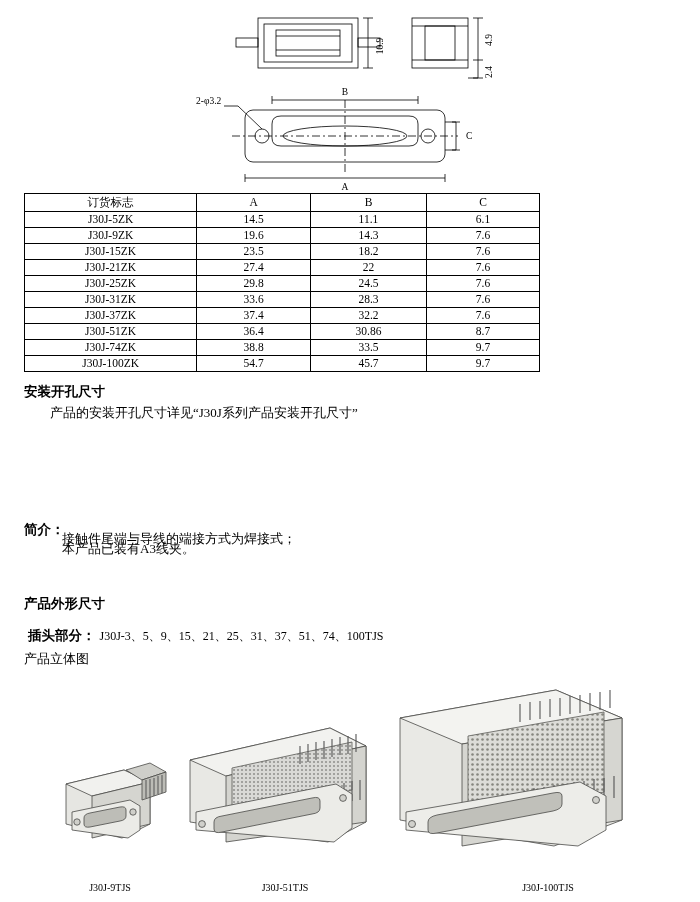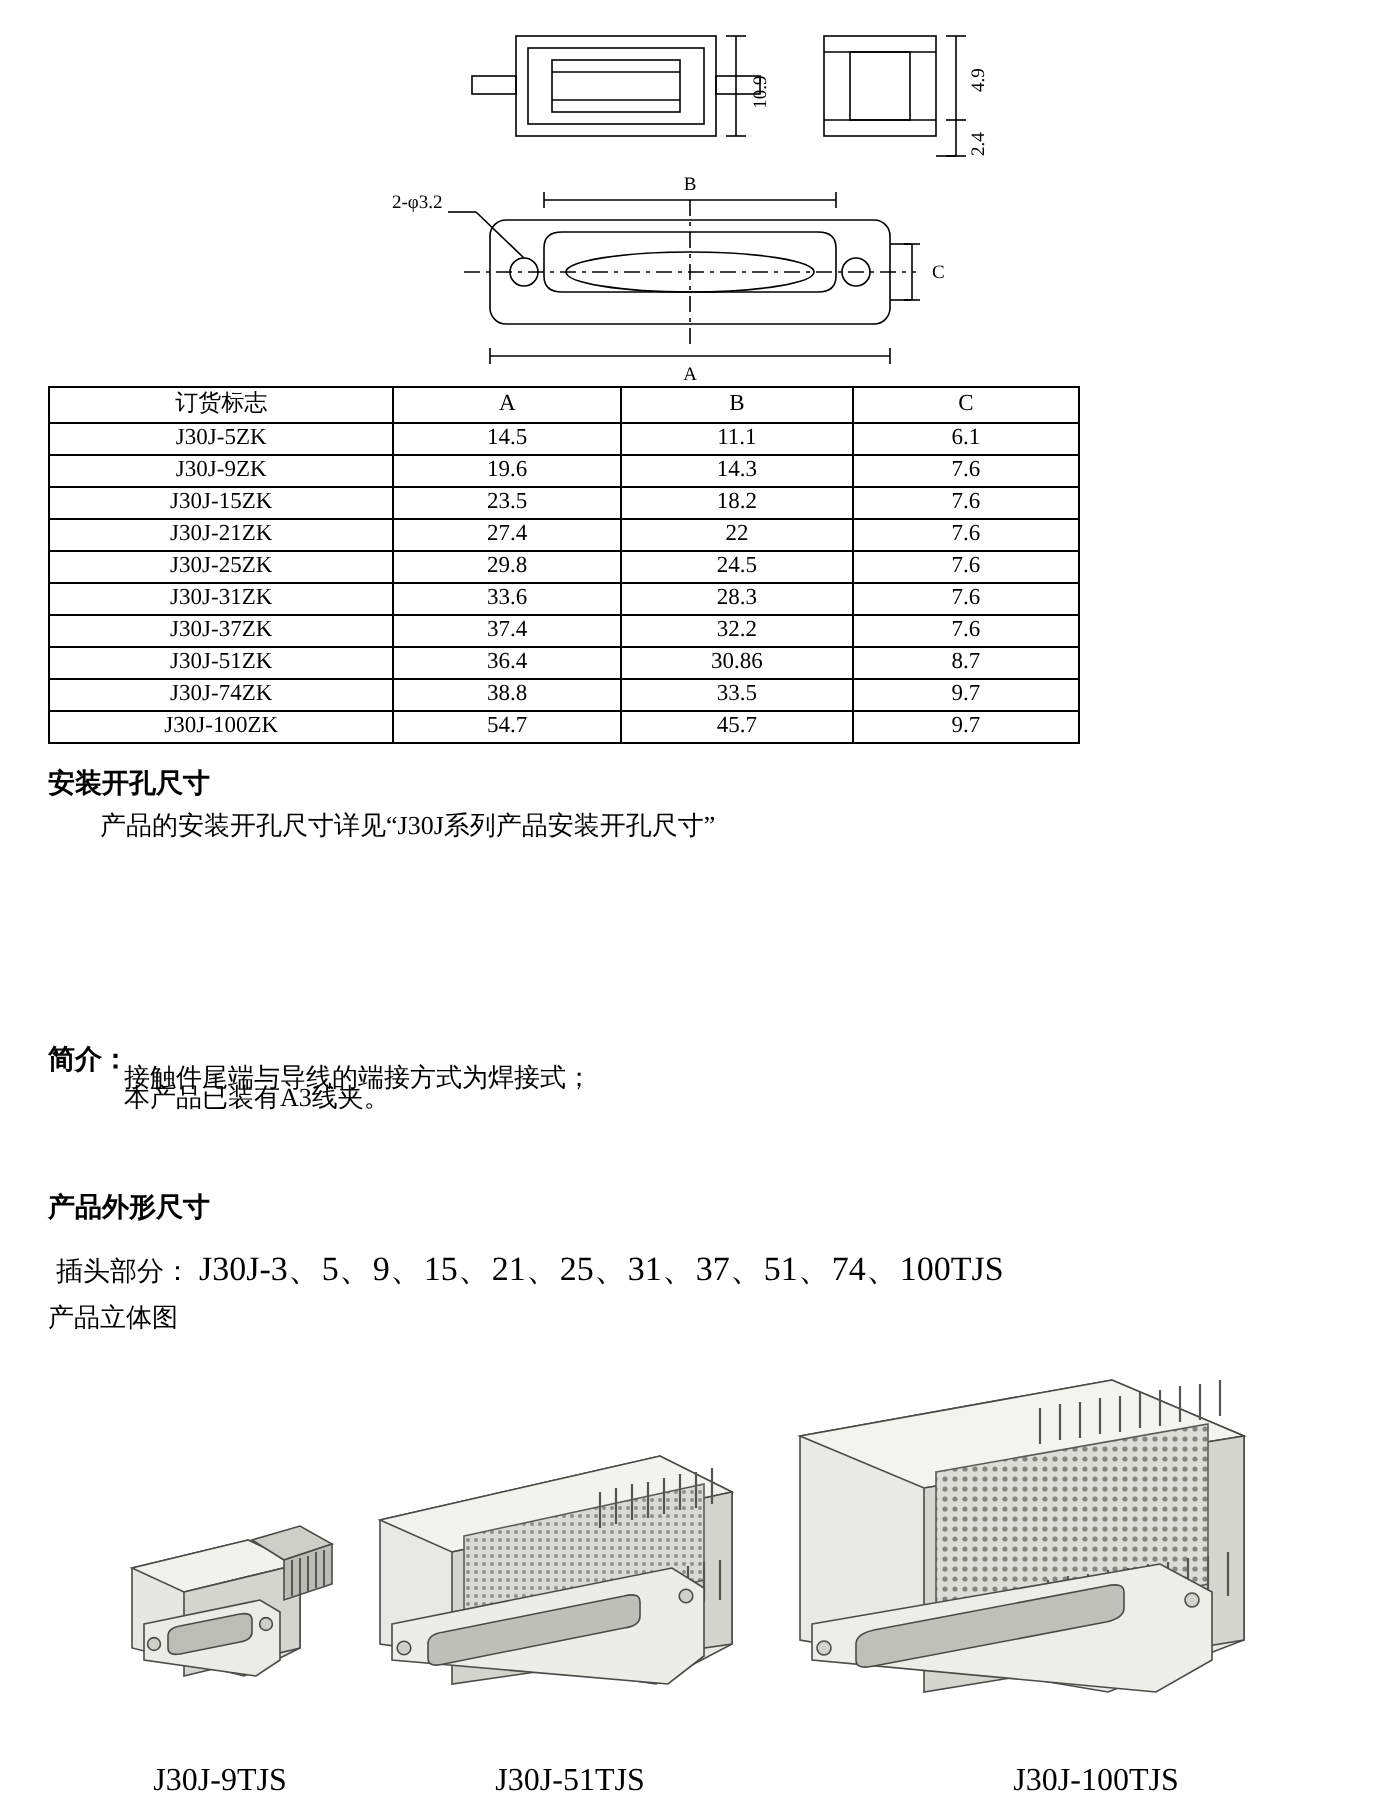--- a/index.html
+++ b/index.html
@@ -67,37 +67,37 @@
   .h-big {
     font-weight: bold;
     font-size: 18px;
     letter-spacing: 0.5px;
   }
   .txt {
     font-size: 13px;
   }
 
   .inline-row { display: flex; align-items: baseline; }
-  .inline-row .lbl { font-weight: normal; font-size: 13.5px; white-space: nowrap; margin-top: 21px; }
-  .inline-row .val { font-size: 17px; margin-left: 4px; white-space: nowrap; }
+  .inline-row .lbl { font-weight: bold; font-size: 13.5px; white-space: nowrap; margin-top: 21px; }
+  .inline-row .val { font-size: 12px; margin-left: 4px; white-space: nowrap; }
 
   
   .photos {
     position: absolute;
     left: 0;
     top: 672px;
     width: 700px;
     height: 230px;
   }
   .photos svg { display: block; }
 
   .caption {
     position: absolute;
     font-family: "Liberation Serif", serif;
-    font-size: 16px;
+    font-size: 10px;
     text-align: center;
     white-space: nowrap;
   }
 </style>
 </head>
 <body>
 
 <div class="page">
 
   <div class="drawing">

